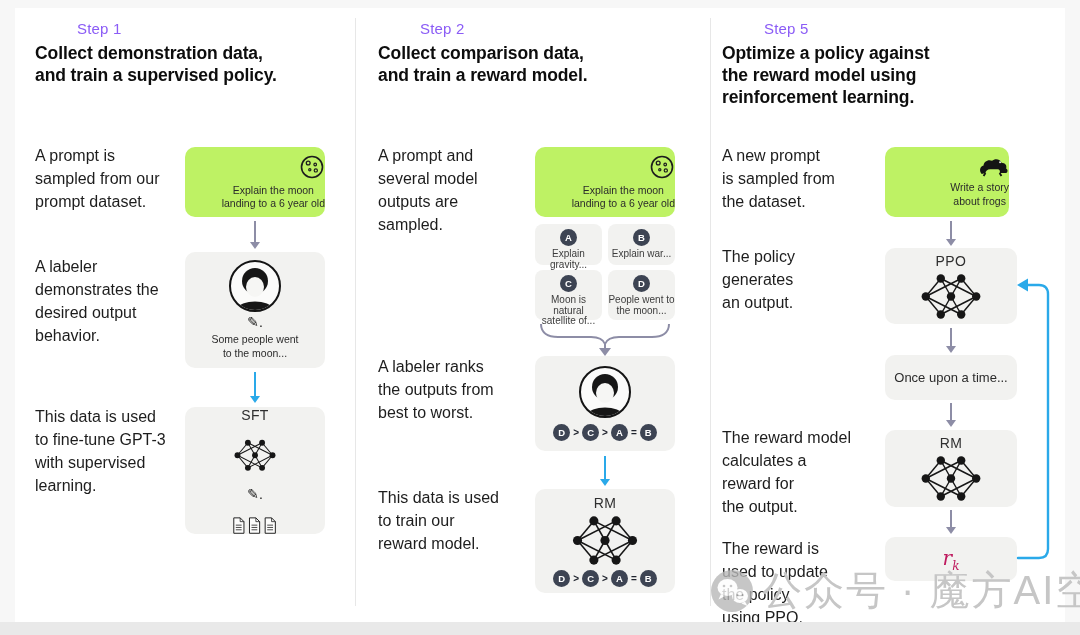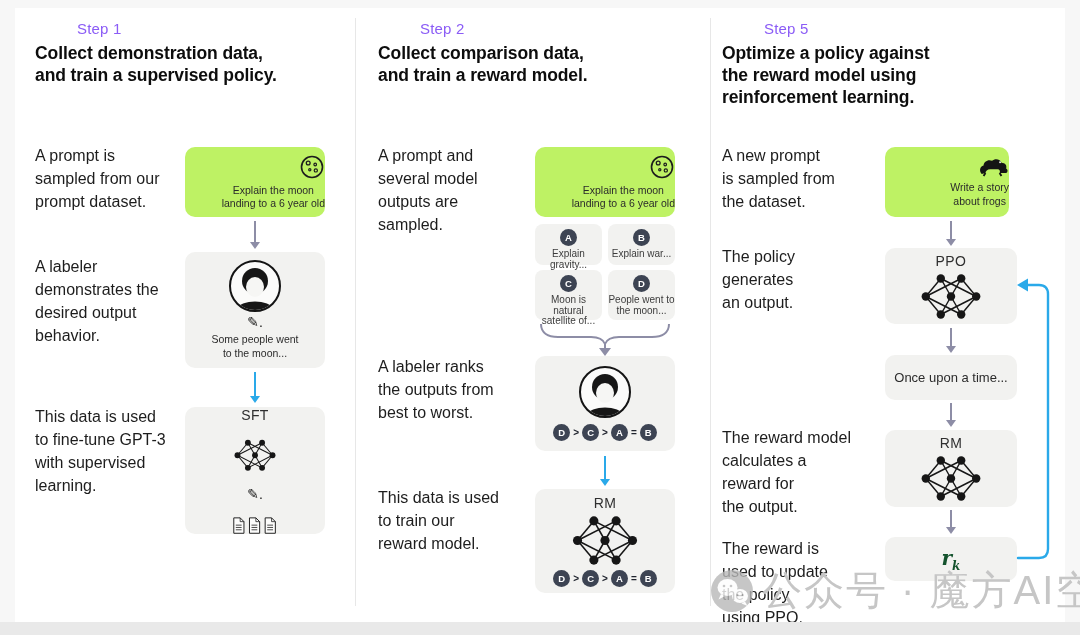--- a/index.html
+++ b/index.html
@@ -53,21 +53,21 @@
   .avatar {
     width:52px; height:52px; border:2.5px solid #141414; border-radius:50%;
     background:#fbfbfa; overflow:hidden; position:relative; box-sizing:border-box;
   }
   .avatar svg { position:absolute; left:-2.5px; top:-2.5px; }
 
   .arr { position:absolute; width:14px; display:flex; flex-direction:column; align-items:center; }
   .arr .l { width:2px; flex:1; background:var(--ac); }
   .arr .h { width:0; height:0; border-left:5px solid transparent; border-right:5px solid transparent; border-top:7px solid var(--ac); }
 
-  .rk { font-family:"DejaVu Serif","Liberation Serif",serif; font-size:20px; color:#14532d; font-style:italic;font-weight:bold; }
+  .rk { font-family:"DejaVu Serif","Liberation Serif",serif; font-size:20px; color:#be185d; font-style:italic; }
   .rk sub { font-size:12px; }
 
   .watermark {
     position:absolute; left:710px; top:563px; display:flex; align-items:center; gap:8px;
     pointer-events:none;
   }
   .watermark .wm-text { font-size:40px; color:#c6c6c6; letter-spacing:2px; white-space:nowrap; }
   .watermark svg { opacity:.8; }
 </style>
 </head>

